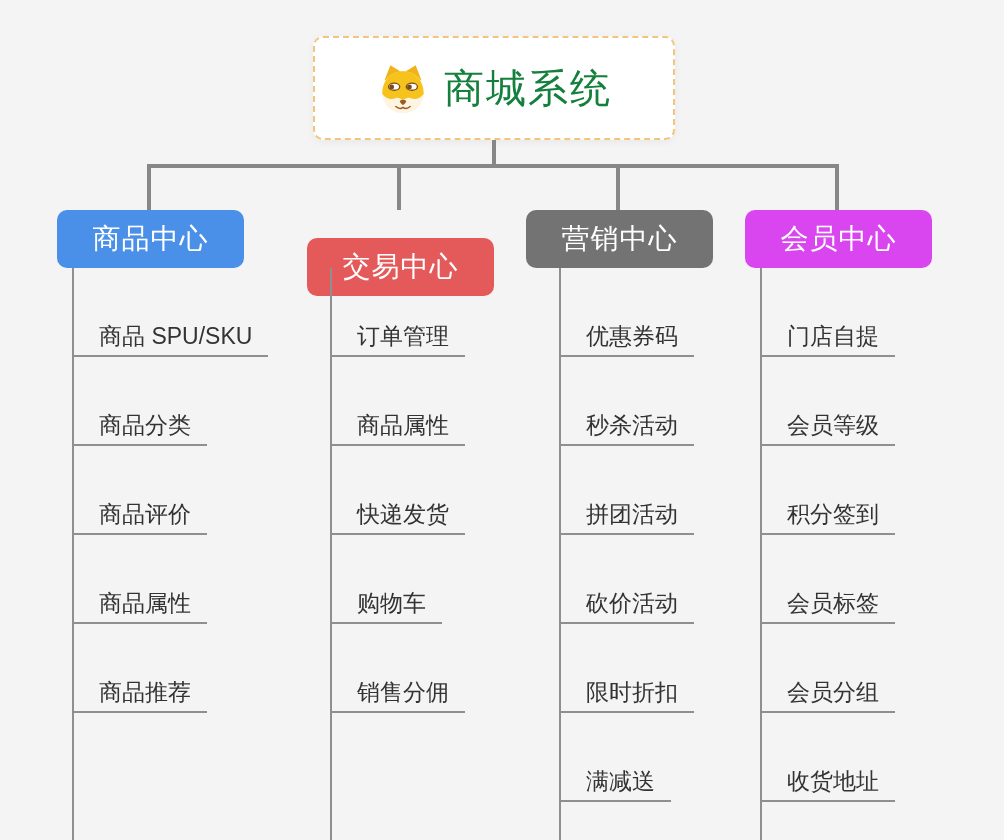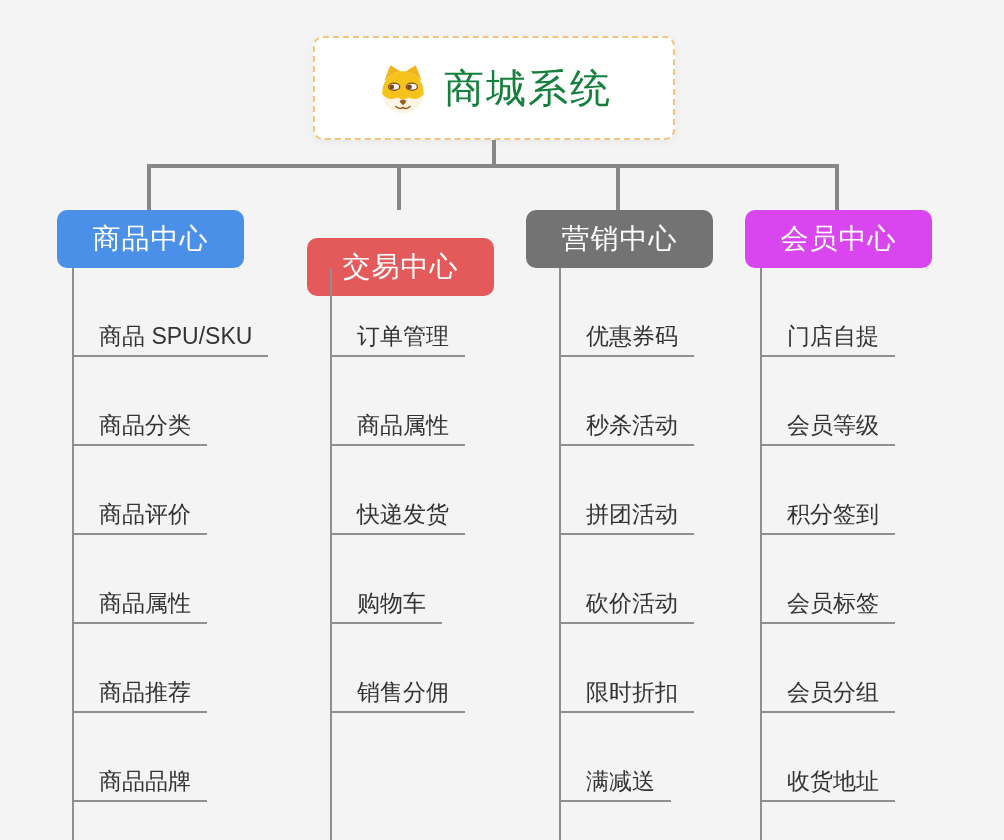--- a/index.html
+++ b/index.html
@@ -105,23 +105,20 @@
       </div>
     <div class="leaf">
         <span>商品评价</span>
       </div>
     <div class="leaf">
         <span>商品属性</span>
       </div>
     <div class="leaf">
         <span>商品推荐</span>
       </div>
-    <div class="leaf">
-        <span>商品品牌</span>
-      </div>
   </div>
 
   <div class="column col2">
     <div class="vline"></div>
     <div class="leaf">
         <span>订单管理</span>
       </div>
     <div class="leaf">
         <span>商品属性</span>
       </div>

